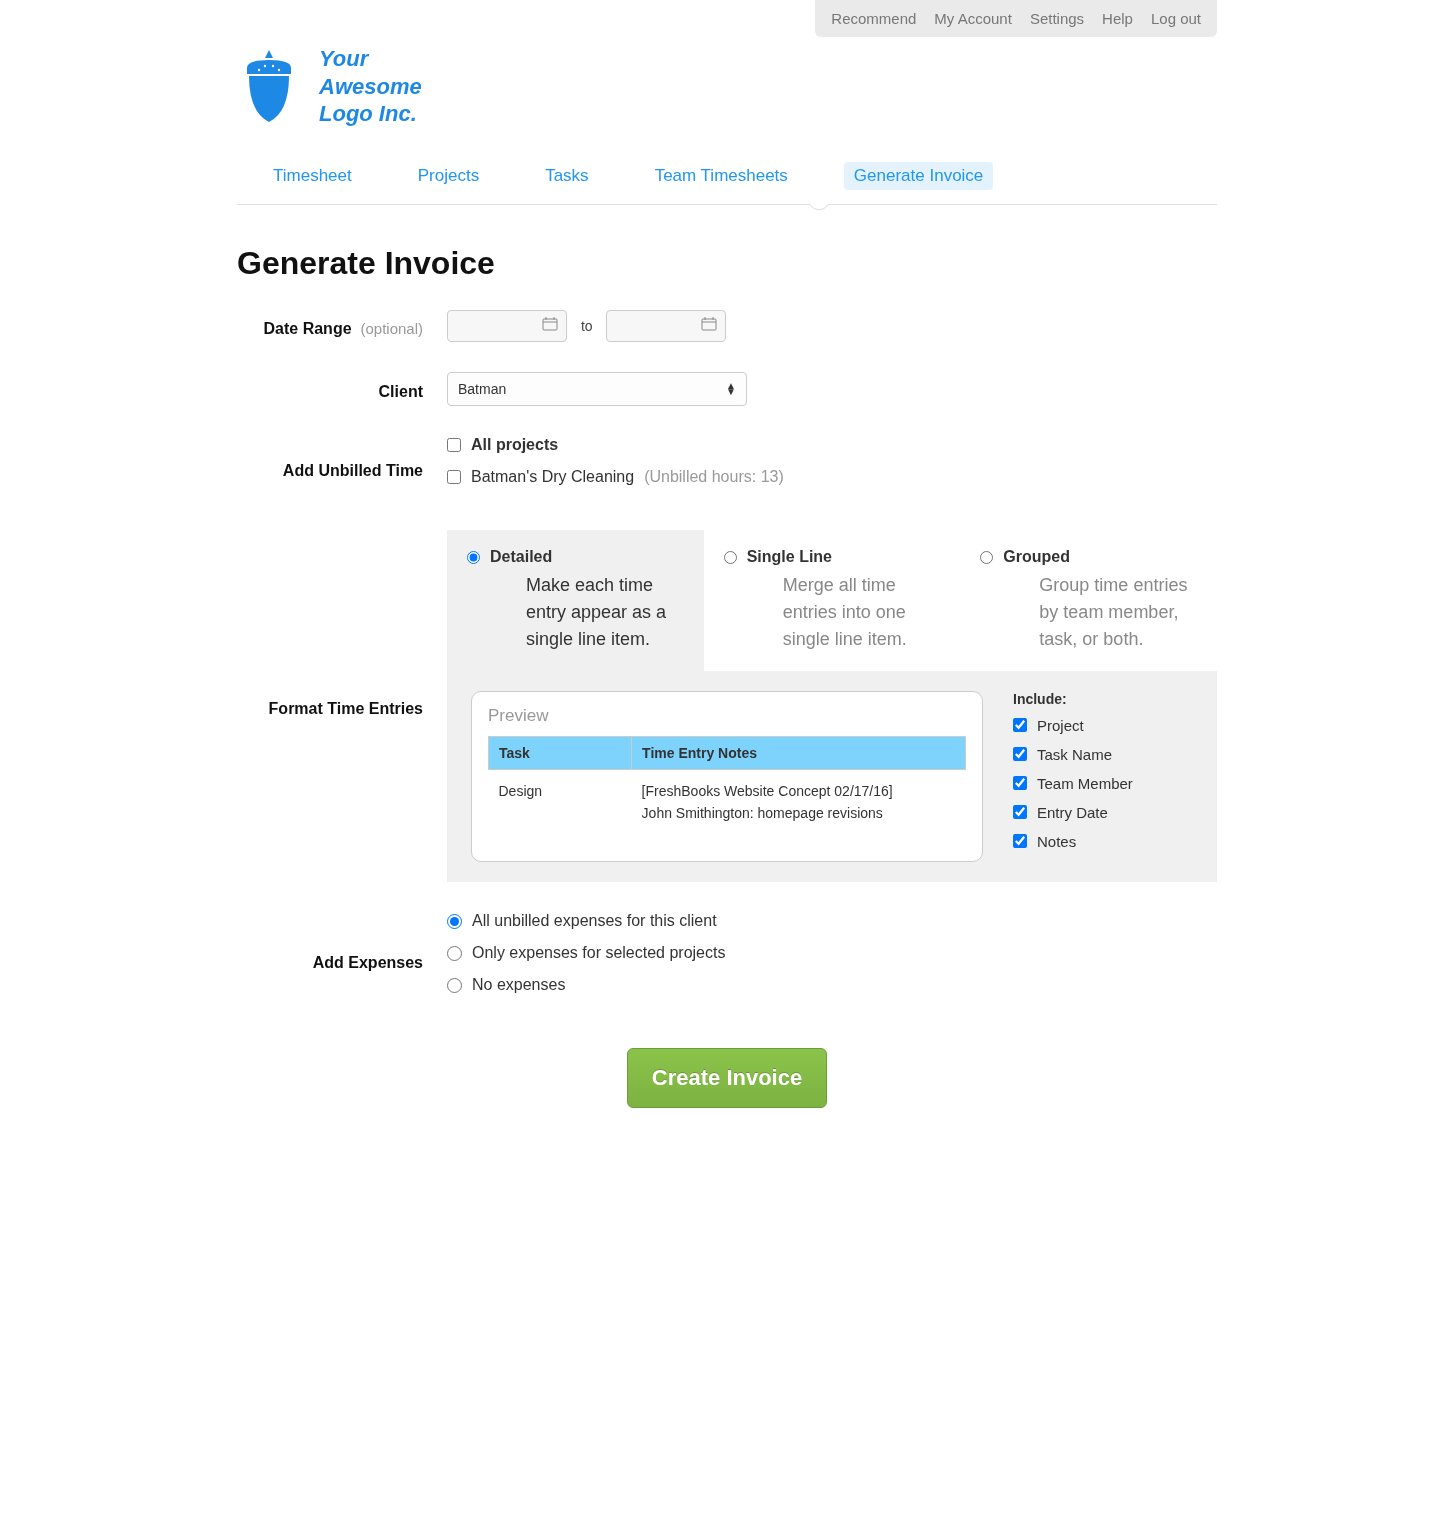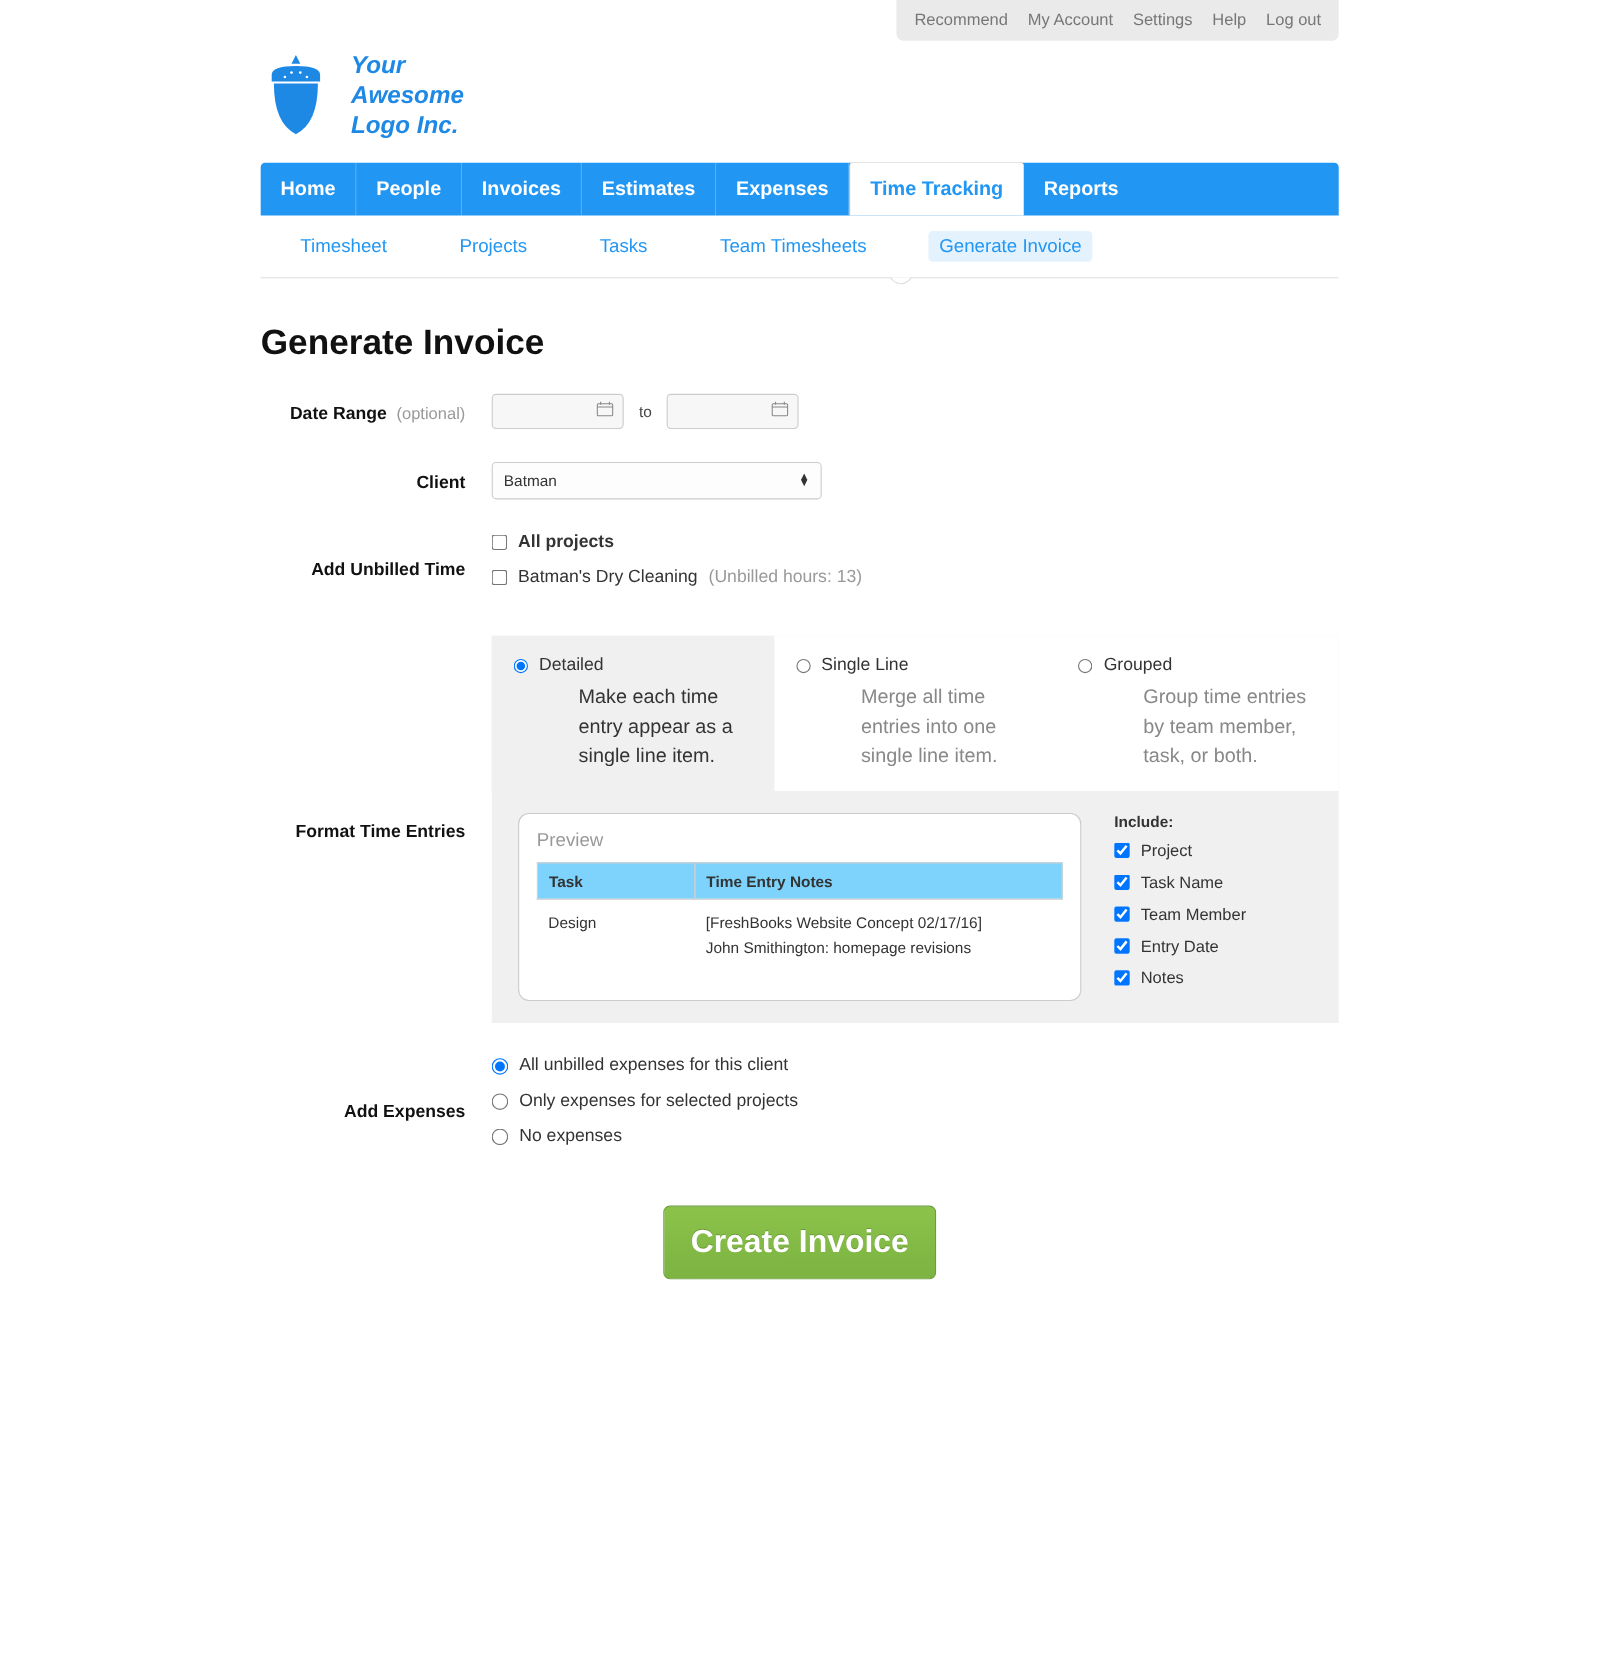--- a/index.html
+++ b/index.html
@@ -194,21 +194,21 @@
   background: #f0f0f0;
 }
 .format-opt:not(.selected) {
   background: #fff;
 }
 .format-opt-inner {
   display: flex;
   gap: 10px;
 }
 .format-opt-title {
-  font-weight: 400;
+  font-weight: 700;
   font-size: 16px;
   margin-bottom: 6px;
 }
 .format-opt-desc {
   color: #888;
   font-size: 18px;
   line-height: 1.5;
   margin-left: 36px;
 }
 .format-opt.selected .format-opt-desc { color: #333; }
@@ -266,21 +266,21 @@
 
 .btn-row {
   display: flex;
   justify-content: center;
   margin: 40px 0;
 }
 .create-btn {
   background: linear-gradient(#8bc34a, #7cb342);
   color: #fff;
   font-weight: 700;
-  font-size: 29px;
+  font-size: 22px;
   border: 1px solid #689f38;
   border-radius: 6px;
   padding: 16px 24px;
   cursor: pointer;
   text-shadow: 0 -1px 0 rgba(0,0,0,0.2);
 }
 </style>
 </head>
 <body>
 
@@ -303,29 +303,20 @@
       <circle fill="#fff" cx="22" cy="24" r="1.2"></circle>
       <circle fill="#fff" cx="42" cy="24" r="1.2"></circle>
     </svg>
     <div class="logo-text">
       <div>Your</div>
       <div>Awesome</div>
       <div>Logo Inc.</div>
     </div>
   </div>
 
-  <div class="main-tabs">
-    <div class="tab">Home</div>
-    <div class="tab">People</div>
-    <div class="tab">Invoices</div>
-    <div class="tab">Estimates</div>
-    <div class="tab">Expenses</div>
-    <div class="tab active">Time Tracking</div>
-    <div class="tab" style="border-right:none">Reports</div>
-  </div>
 
   <div class="sub-tabs">
     <a>Timesheet</a>
     <a>Projects</a>
     <a>Tasks</a>
     <a>Team Timesheets</a>
     <a class="active">Generate Invoice</a>
     <div class="pointer">
       <svg width="20" height="10">
           <path d="M0 0 Q10 12 20 0" fill="#fff" stroke="#ddd"></path>

